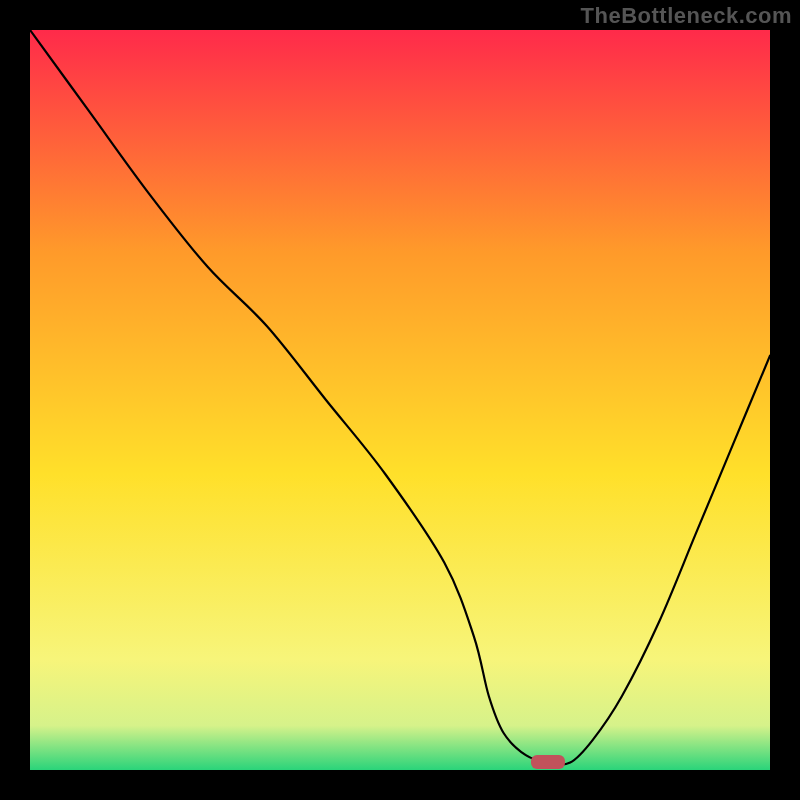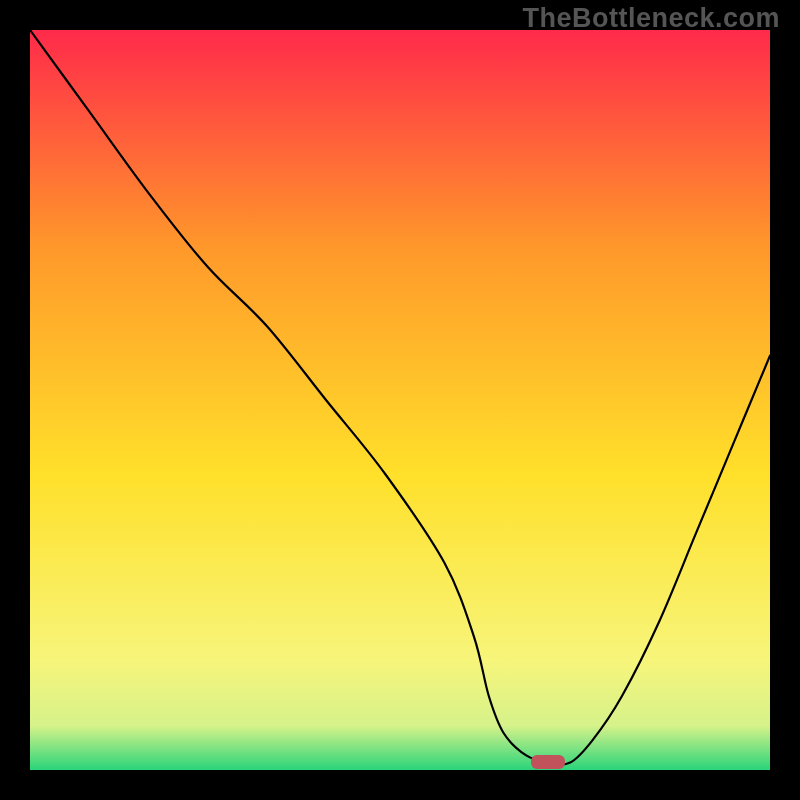--- a/index.html
+++ b/index.html
@@ -13,23 +13,23 @@
   }
   .frame {
     position: relative;
     width: 800px;
     height: 800px;
     background: #000;
   }
   .watermark {
     position: absolute;
     top: 3px;
-    right: 20px;
+    right: 8px;
     color: #555;
-    font-size: 27px;
+    font-size: 22px;
     font-weight: 600;
     letter-spacing: 0.5px;
     z-index: 20;
     user-select: none;
   }
   .plot-wrap {
     position: absolute;
     left: 30px;
     top: 30px;
     width: 740px;

